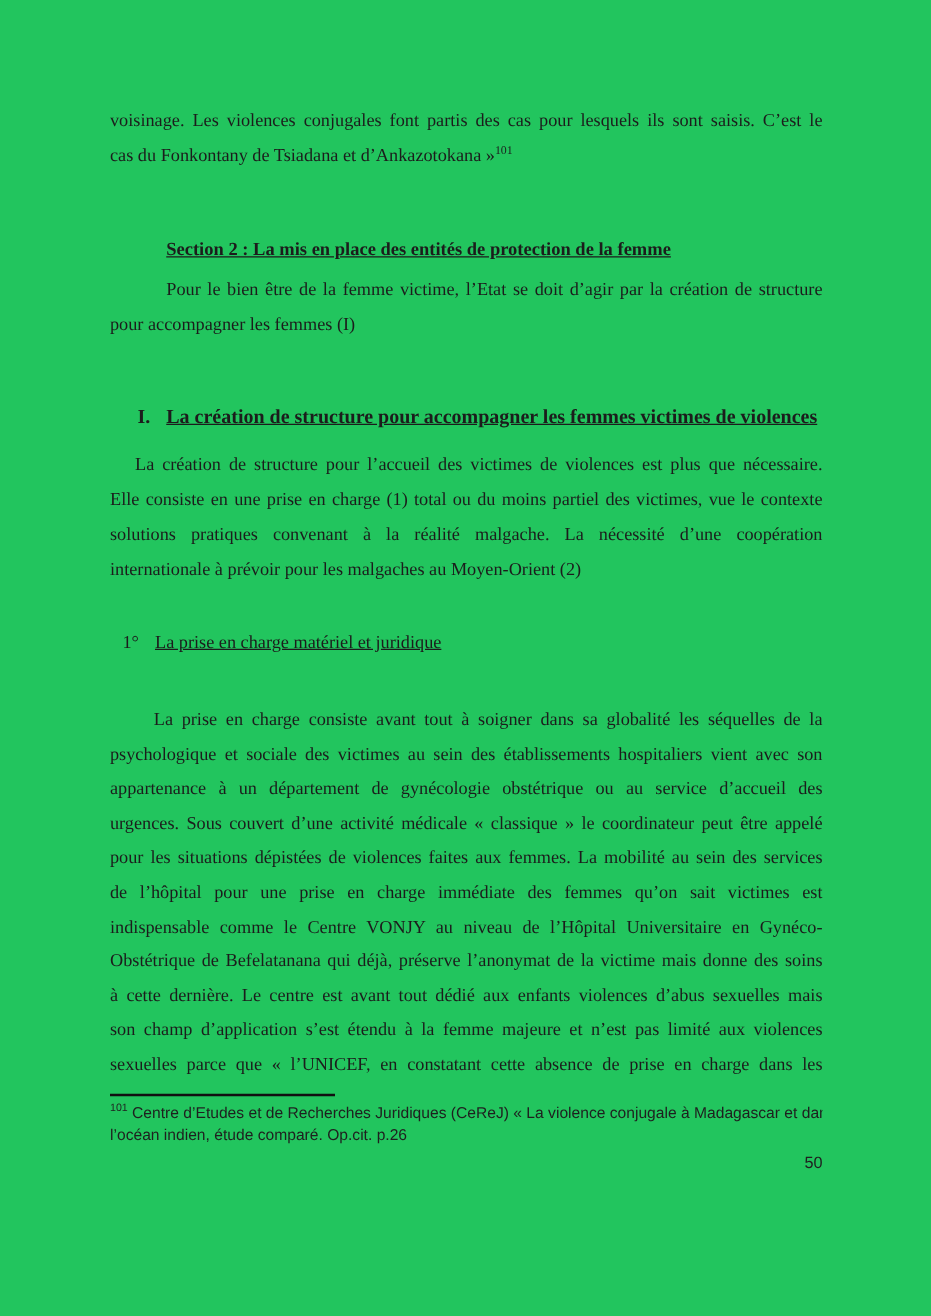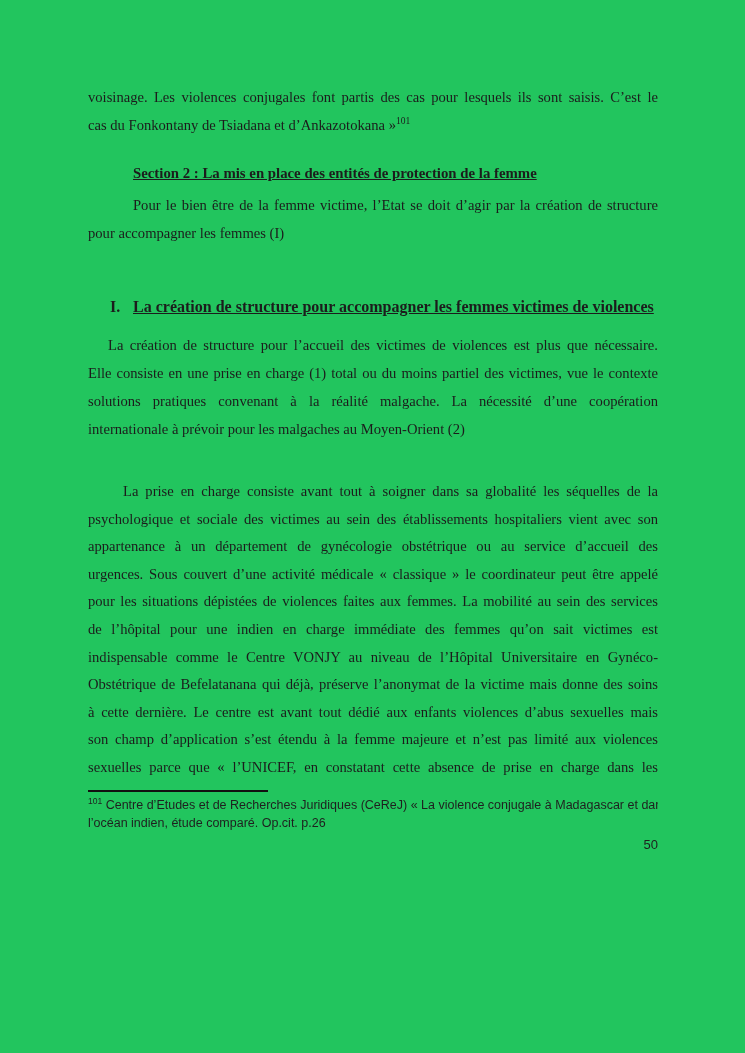--- a/index.html
+++ b/index.html
@@ -33,21 +33,21 @@
   .ind45 { text-indent: 45px; }
   .ind35 { text-indent: 35px; }
   .ind20 { text-indent: 20px; }
   sup.fnref {
     font-size: 9.5px;
     line-height: 0;
     vertical-align: 6px;
   }
   .u { text-decoration: underline; }
   .h-sec {
-    margin-top: 20px;
+    margin-top: 47px;
     padding-left: 45px;
     font-weight: bold;
     font-size: 14.8px;
     line-height: 28px;
     height: 28px;
   }
   .gap4  { margin-top: 4px; }
   .h-one {
     margin-top: 46px;
     padding-left: 22px;
@@ -107,28 +107,29 @@
 
     <div class="h-one"><span class="marker">I.</span><span class="u">La création de structure pour accompagner les femmes victimes de violences</span></div>
 
     <div class="p-creation">
       <div class="ln ind20">La création de structure pour l’accueil des victimes de violences est plus que nécessaire.</div>
       <div class="ln">Elle consiste en une prise en charge (1) total ou du moins partiel des victimes, vue le contexte</div>
       <div class="ln">solutions pratiques convenant à la réalité malgache. La nécessité d’une coopération</div>
       <div class="ln end">internationale à prévoir pour les malgaches au Moyen-Orient (2)</div>
     </div>
 
+    <div class="h-deg"><span class="marker">1°</span><span class="u">La prise en charge matériel et juridique</span></div>
 
     <div class="p-prise">
       <div class="ln ind35">La prise en charge consiste avant tout à soigner dans sa globalité les séquelles de la</div>
       <div class="ln">psychologique et sociale des victimes au sein des établissements hospitaliers vient avec son</div>
       <div class="ln">appartenance à un département de gynécologie obstétrique ou au service d’accueil des</div>
       <div class="ln">urgences. Sous couvert d’une activité médicale « classique » le coordinateur peut être appelé</div>
       <div class="ln">pour les situations dépistées de violences faites aux femmes. La mobilité au sein des services</div>
-      <div class="ln">de l’hôpital pour une indien en charge immédiate des femmes qu’on sait victimes est</div>
+      <div class="ln">de l’hôpital pour une prise en charge immédiate des femmes qu’on sait victimes est</div>
       <div class="ln">indispensable comme le Centre VONJY au niveau de l’Hôpital Universitaire en Gynéco-</div>
       <div class="ln">Obstétrique de Befelatanana qui déjà, préserve l’anonymat de la victime mais donne des soins</div>
       <div class="ln">à cette dernière. Le centre est avant tout dédié aux enfants violences d’abus sexuelles mais</div>
       <div class="ln">son champ d’application s’est étendu à la femme majeure et n’est pas limité aux violences</div>
       <div class="ln">sexuelles parce que « l’UNICEF, en constatant cette absence de prise en charge dans les</div>
     </div>
 
     <div class="fn-sep"></div>
     <div class="fn-block">
       <div class="fn-line"><sup>101</sup><span> Centre d’Etudes et de Recherches Juridiques (CeReJ) « La violence conjugale à Madagascar et dans</span></div>

